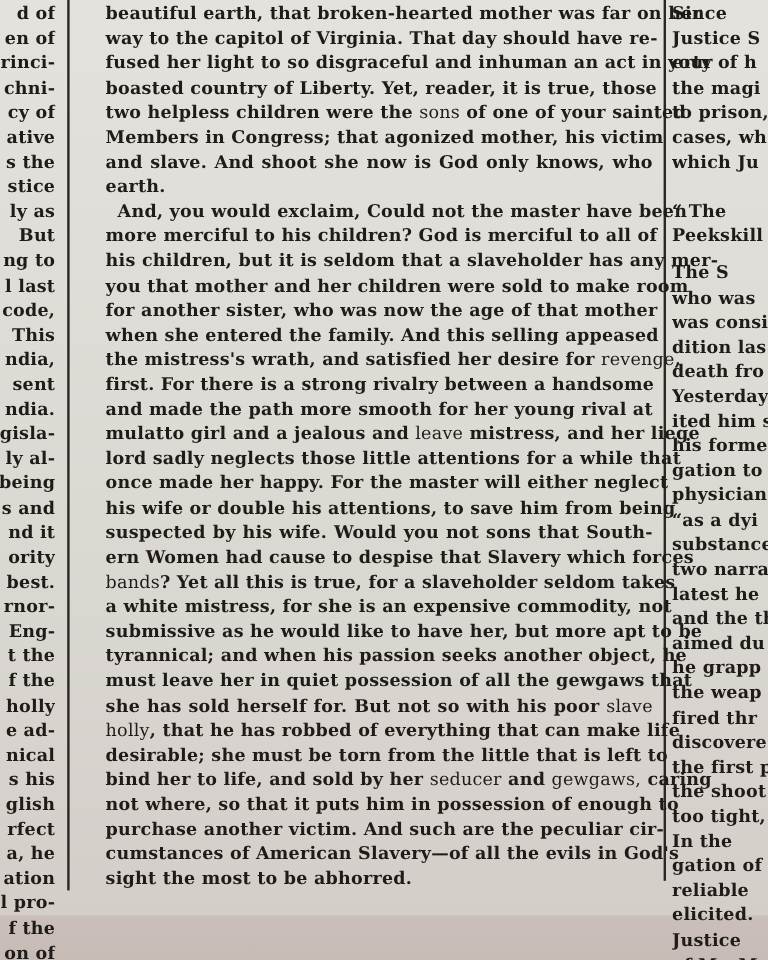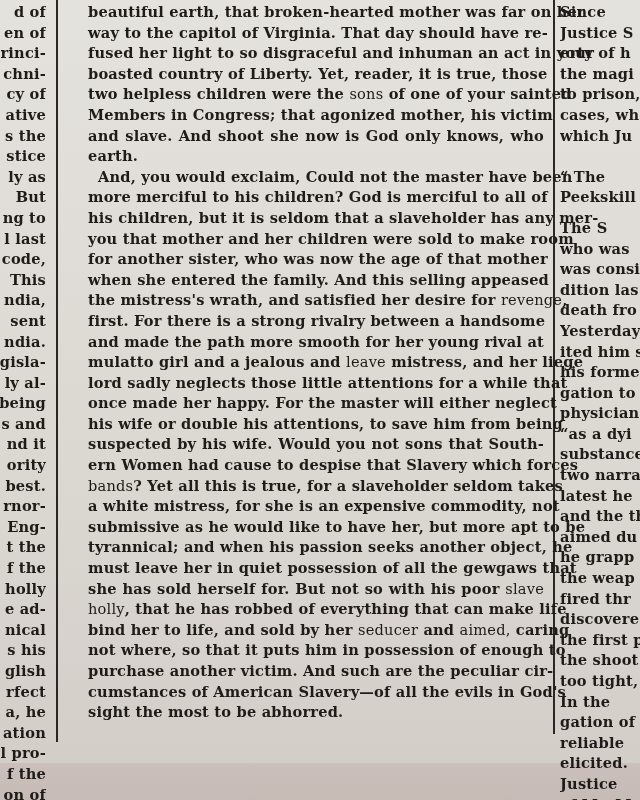--- a/index.html
+++ b/index.html
@@ -116,21 +116,22 @@
       <span class="ln">his wife or double his attentions, to save him from being</span>
       <span class="ln">suspected by his wife.  Would you not sons that South-</span>
       <span class="ln">ern Women had cause to despise that Slavery which forces</span>
       <span class="ln"><span class="it">bands</span>?  Yet all this is true, for a slaveholder seldom takes</span>
       <span class="ln">a white mistress, for she is an expensive commodity, not</span>
       <span class="ln">submissive as he would like to have her, but more apt to be</span>
       <span class="ln">tyrannical; and when his passion seeks another object, he</span>
       <span class="ln">must leave her in quiet possession of all the gewgaws that</span>
       <span class="ln">she has sold herself for.  But not so with his poor <span class="it">slave</span></span>
       <span class="ln"><span class="it">holly</span>, that he has robbed of everything that can make life</span>
-      <span class="ln">bind her to life, and sold by her <span class="it">seducer</span> and <span class="it">aimed,</span> caring</span>
+      <span class="ln">desirable; she must be torn from the little that is left to</span>
+      <span class="ln">bind her to life, and sold by her <span class="it">seducer</span> and <span class="it">gewgaws,</span> caring</span>
       <span class="ln">not where, so that it puts him in possession of enough to</span>
       <span class="ln">purchase another victim.  And such are the peculiar cir-</span>
       <span class="ln">cumstances of American Slavery—of all the evils in God's</span>
       <span class="ln last">sight the most to be abhorred.</span>
     </div>
 </div>
 
 <div class="col right">
   <div id="rb1">
       <span class="ln indent">Since</span>

